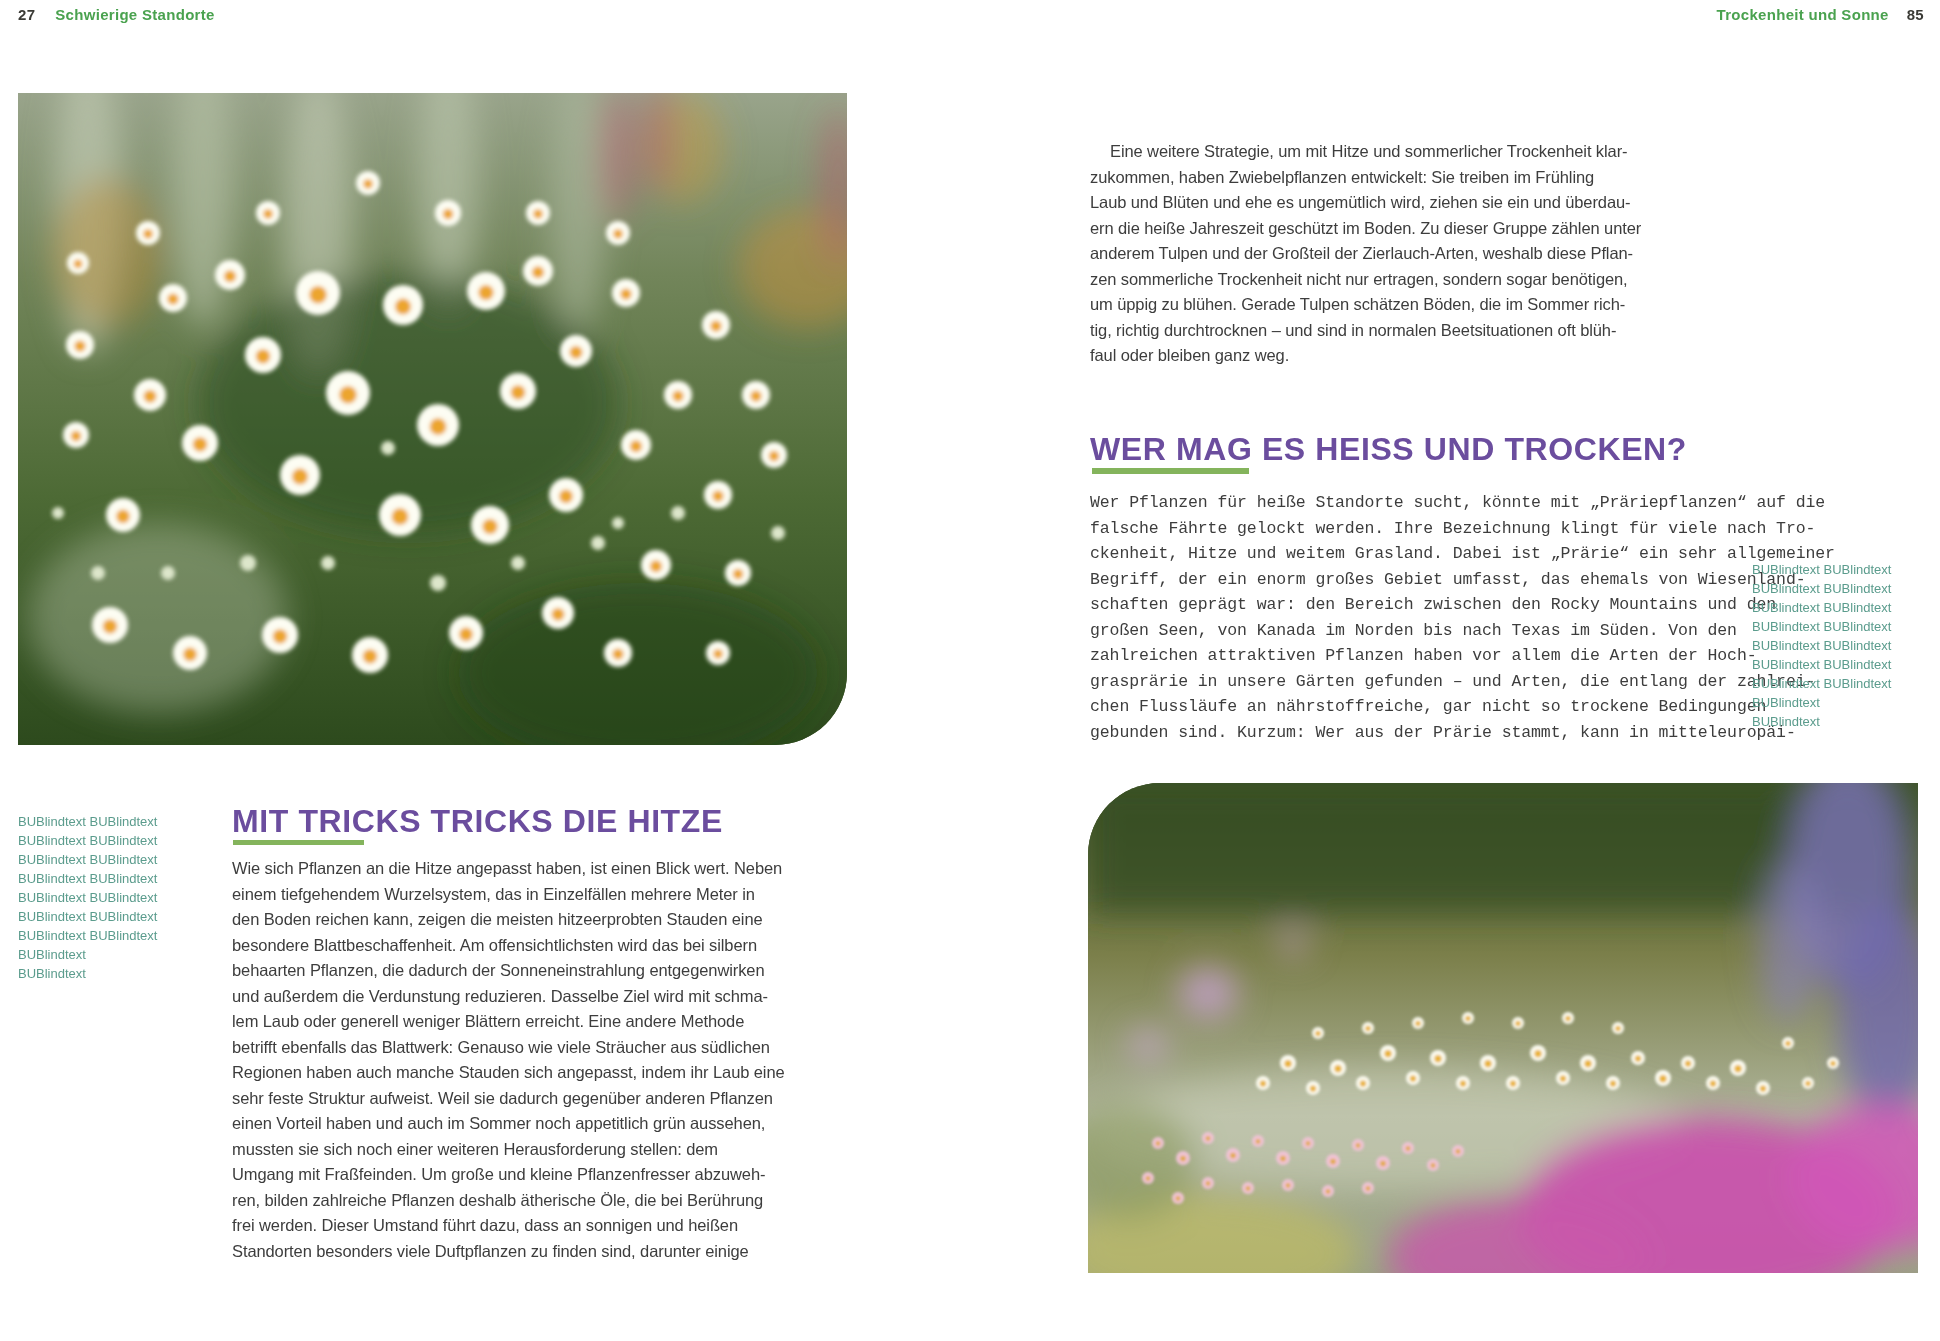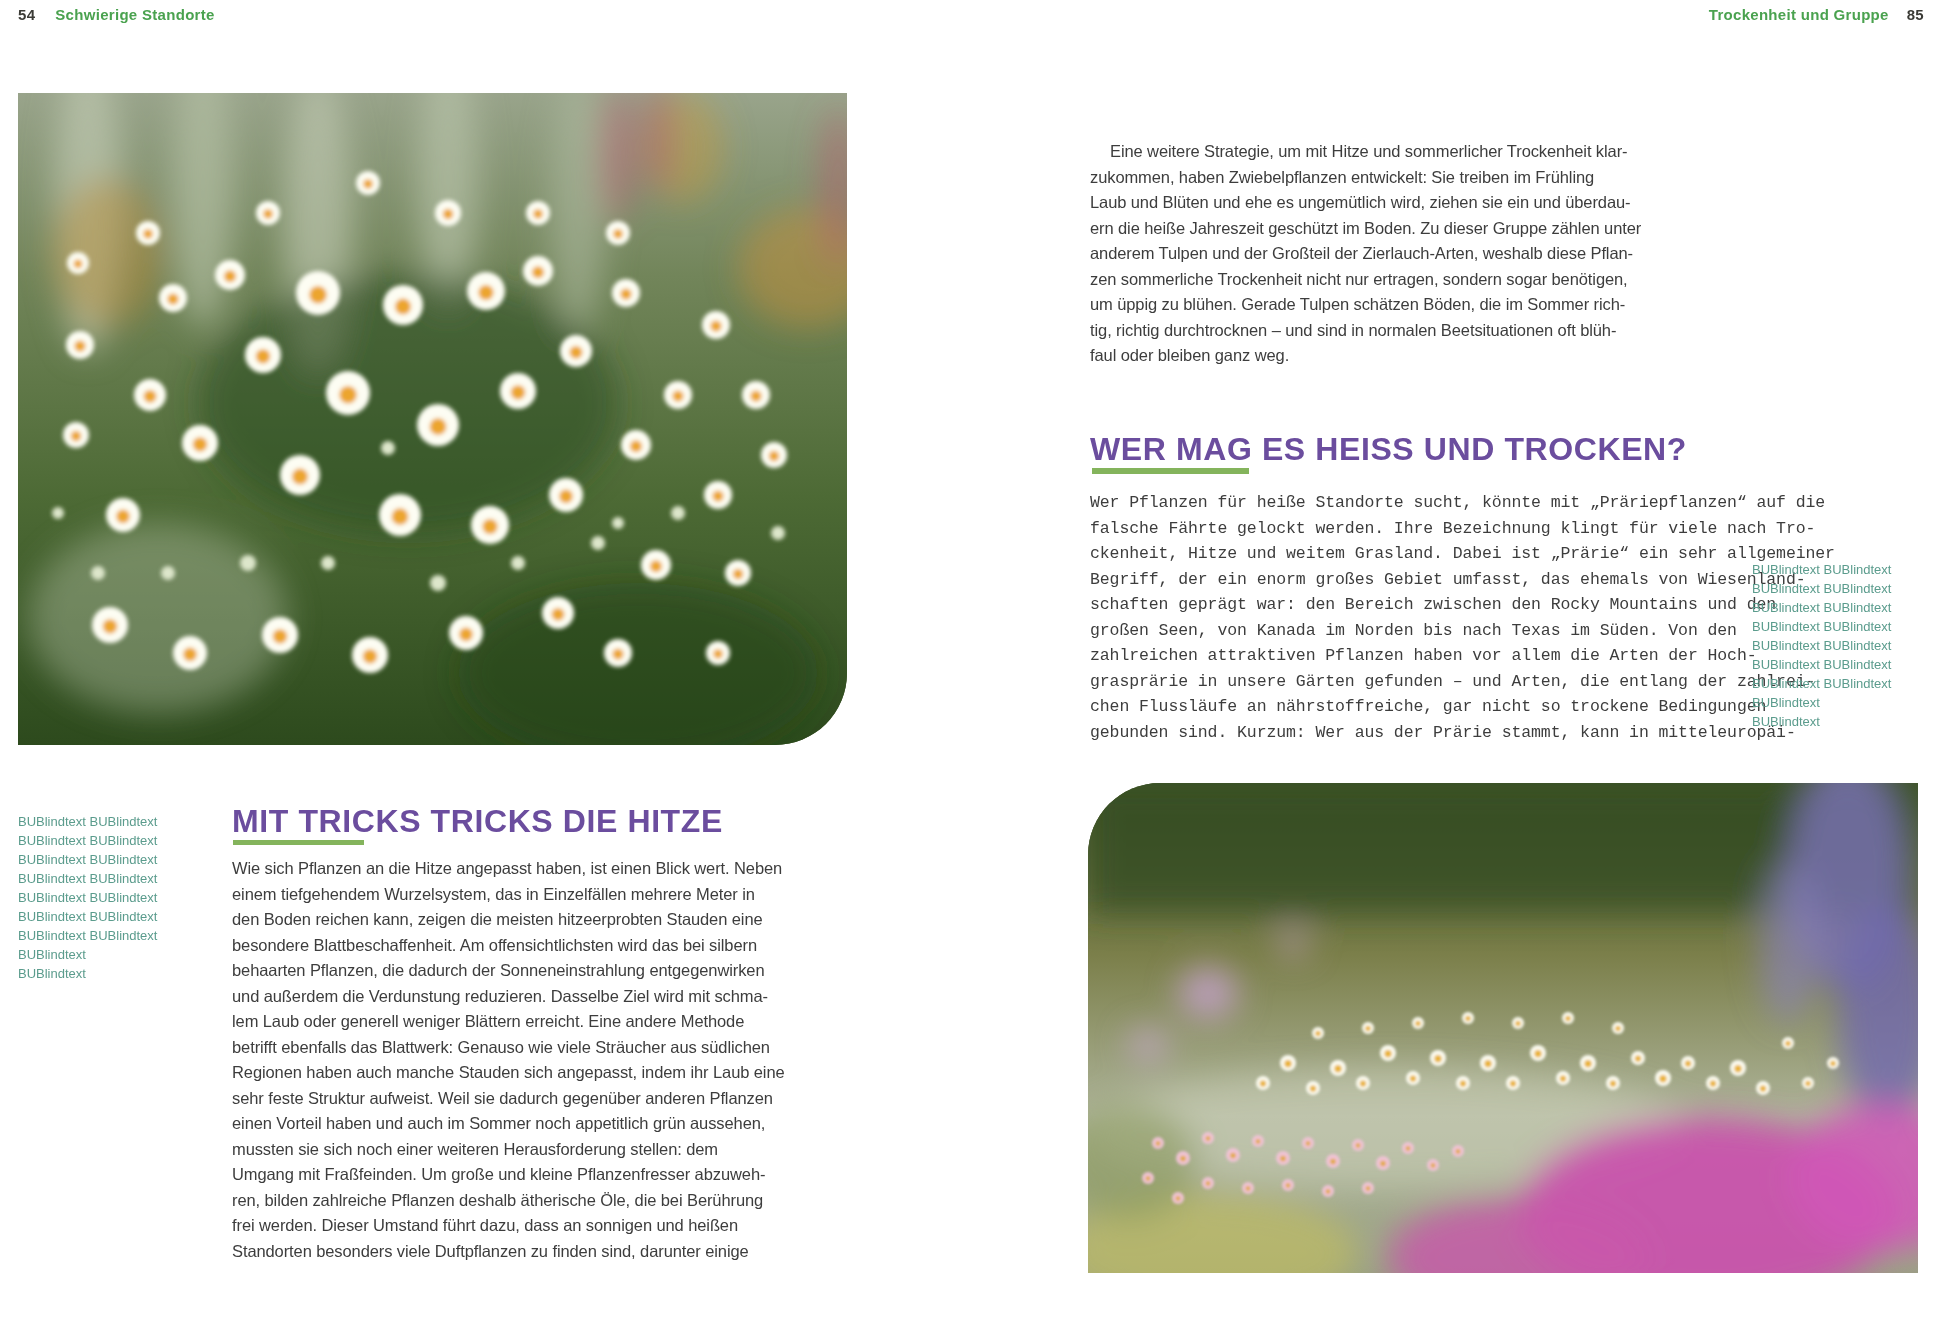--- a/index.html
+++ b/index.html
@@ -43,24 +43,24 @@
   .bodytext p{margin:0;white-space:pre;}
   .body-left{left:232px;top:856px;width:616px;}
   .right-flow{left:1090px;top:88px;width:632px;}
   .right-flow .indent{text-indent:20px;}
   .body-right{left:1090px;top:490px;width:632px;font-family:Liberation Mono, monospace;}
 </style>
 </head>
 <body>
 
 <div class="abs runhead hdr-left">
-  <span class="pageno">54</span><span class="rh-label">Schwierige Standorte</span>
+  <span class="pageno">27</span><span class="rh-label">Schwierige Standorte</span>
 </div>
 <div class="abs runhead hdr-right">
-  <span class="rh-label">Trockenheit und Gruppe</span><span class="pageno">85</span>
+  <span class="rh-label">Trockenheit und Sonne</span><span class="pageno">85</span>
 </div>
 
 <div class="abs photo photo-left">
   <svg viewBox="0 0 829 652" preserveAspectRatio="none">
     <defs>
       <linearGradient id="gL" x1="0" y1="0" x2="0" y2="1">
         <stop offset="0" stop-color="#99a48b"></stop>
         <stop offset="0.28" stop-color="#72855a"></stop>
         <stop offset="0.62" stop-color="#4d6a35"></stop>
         <stop offset="1" stop-color="#2d4a1d"></stop>

